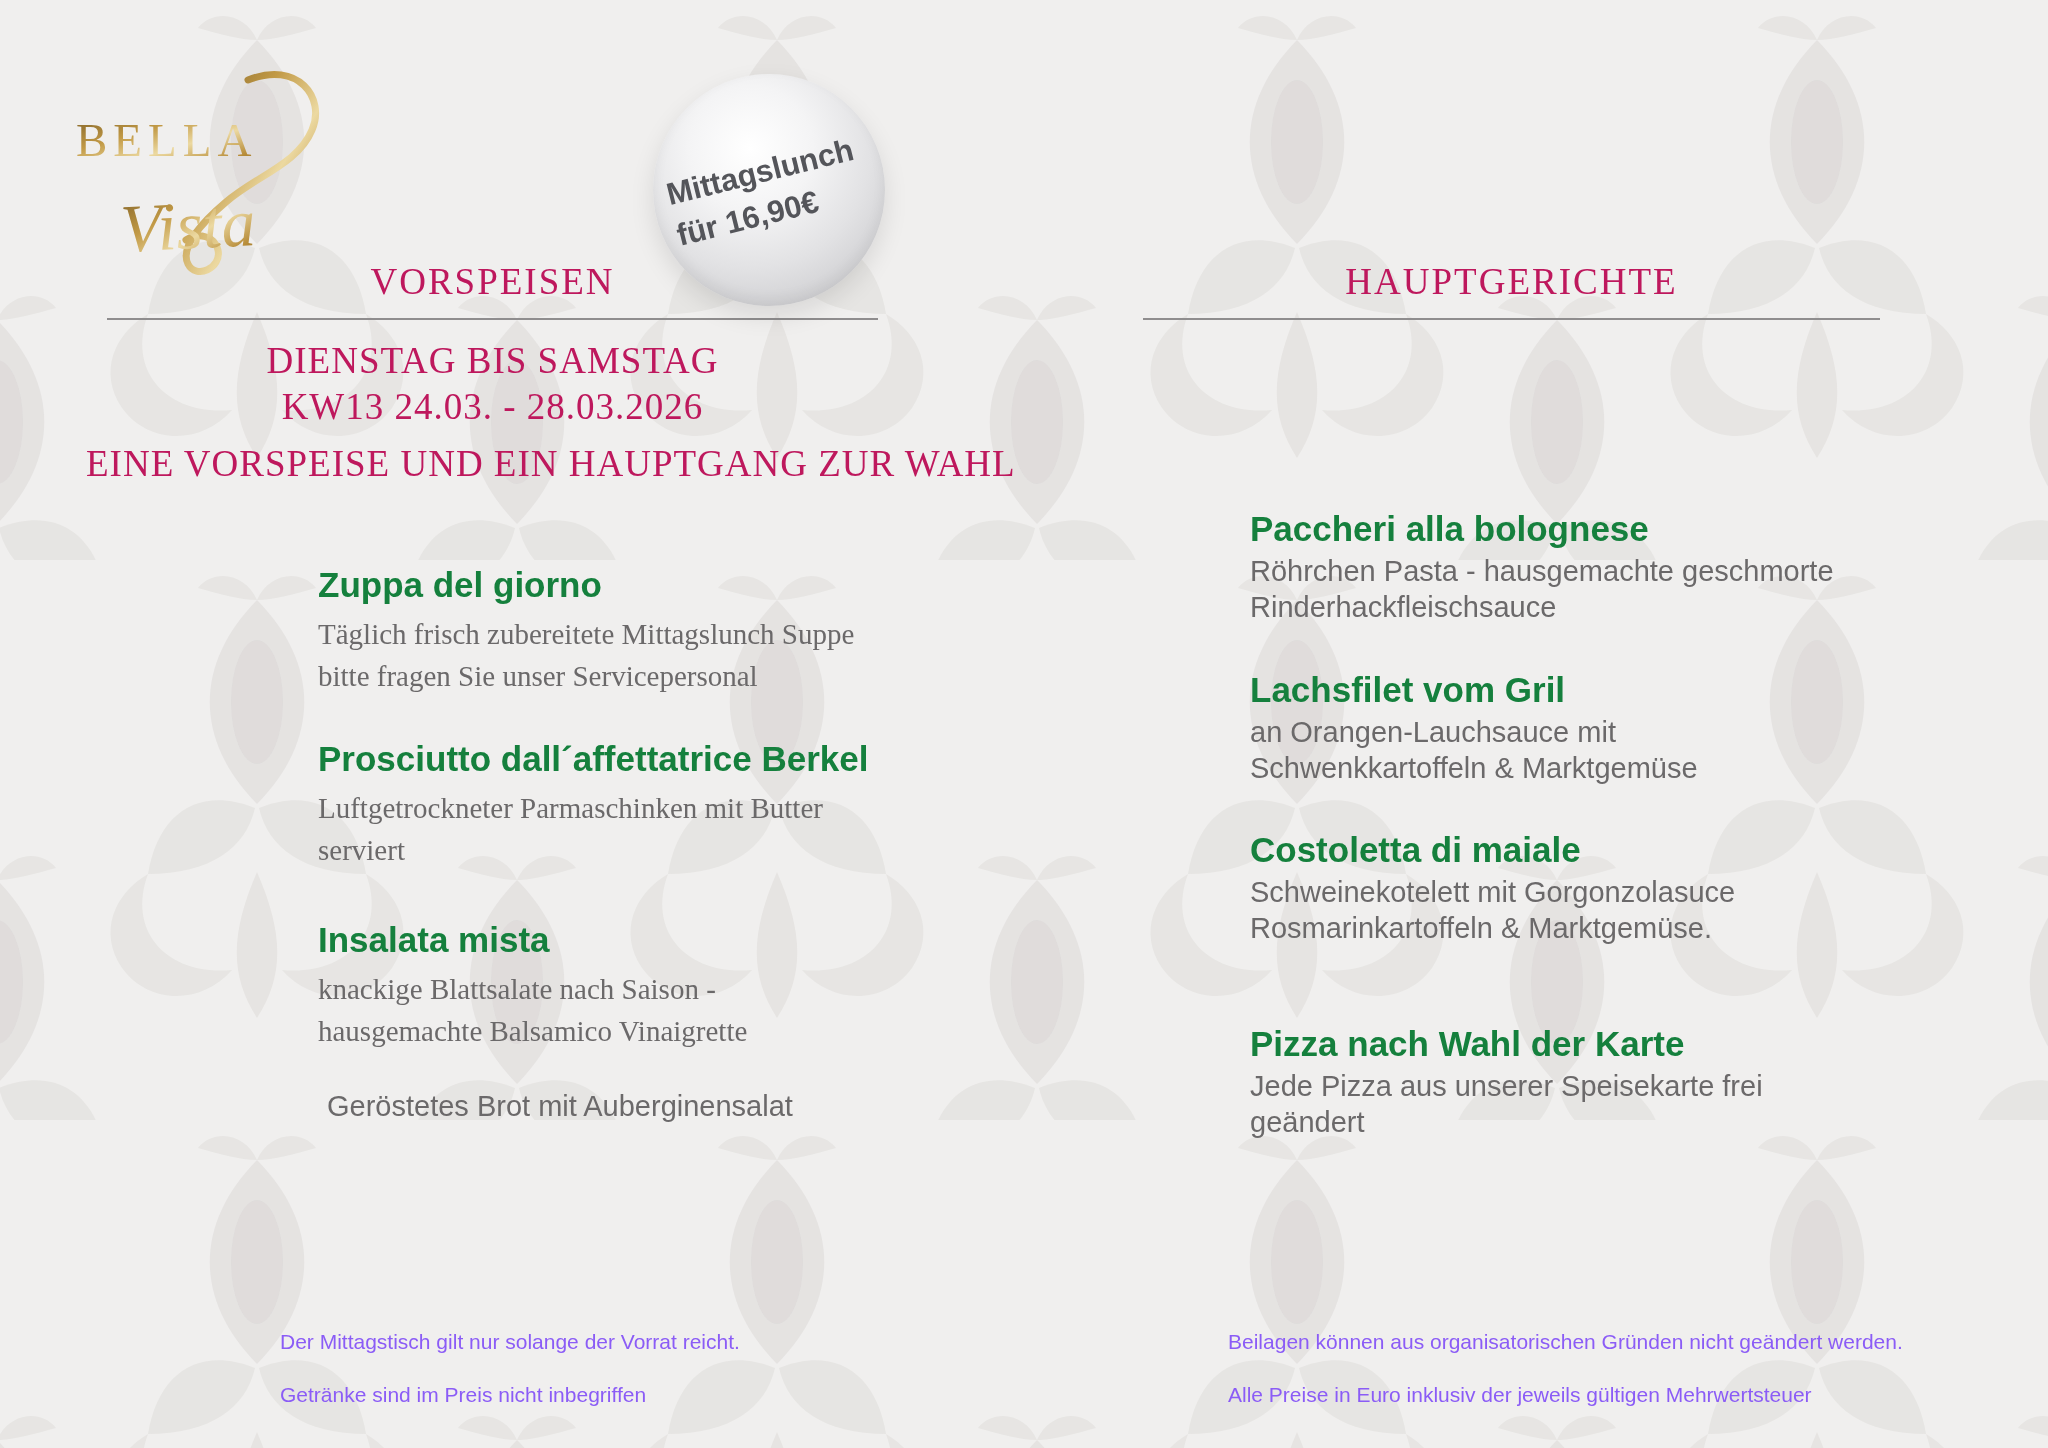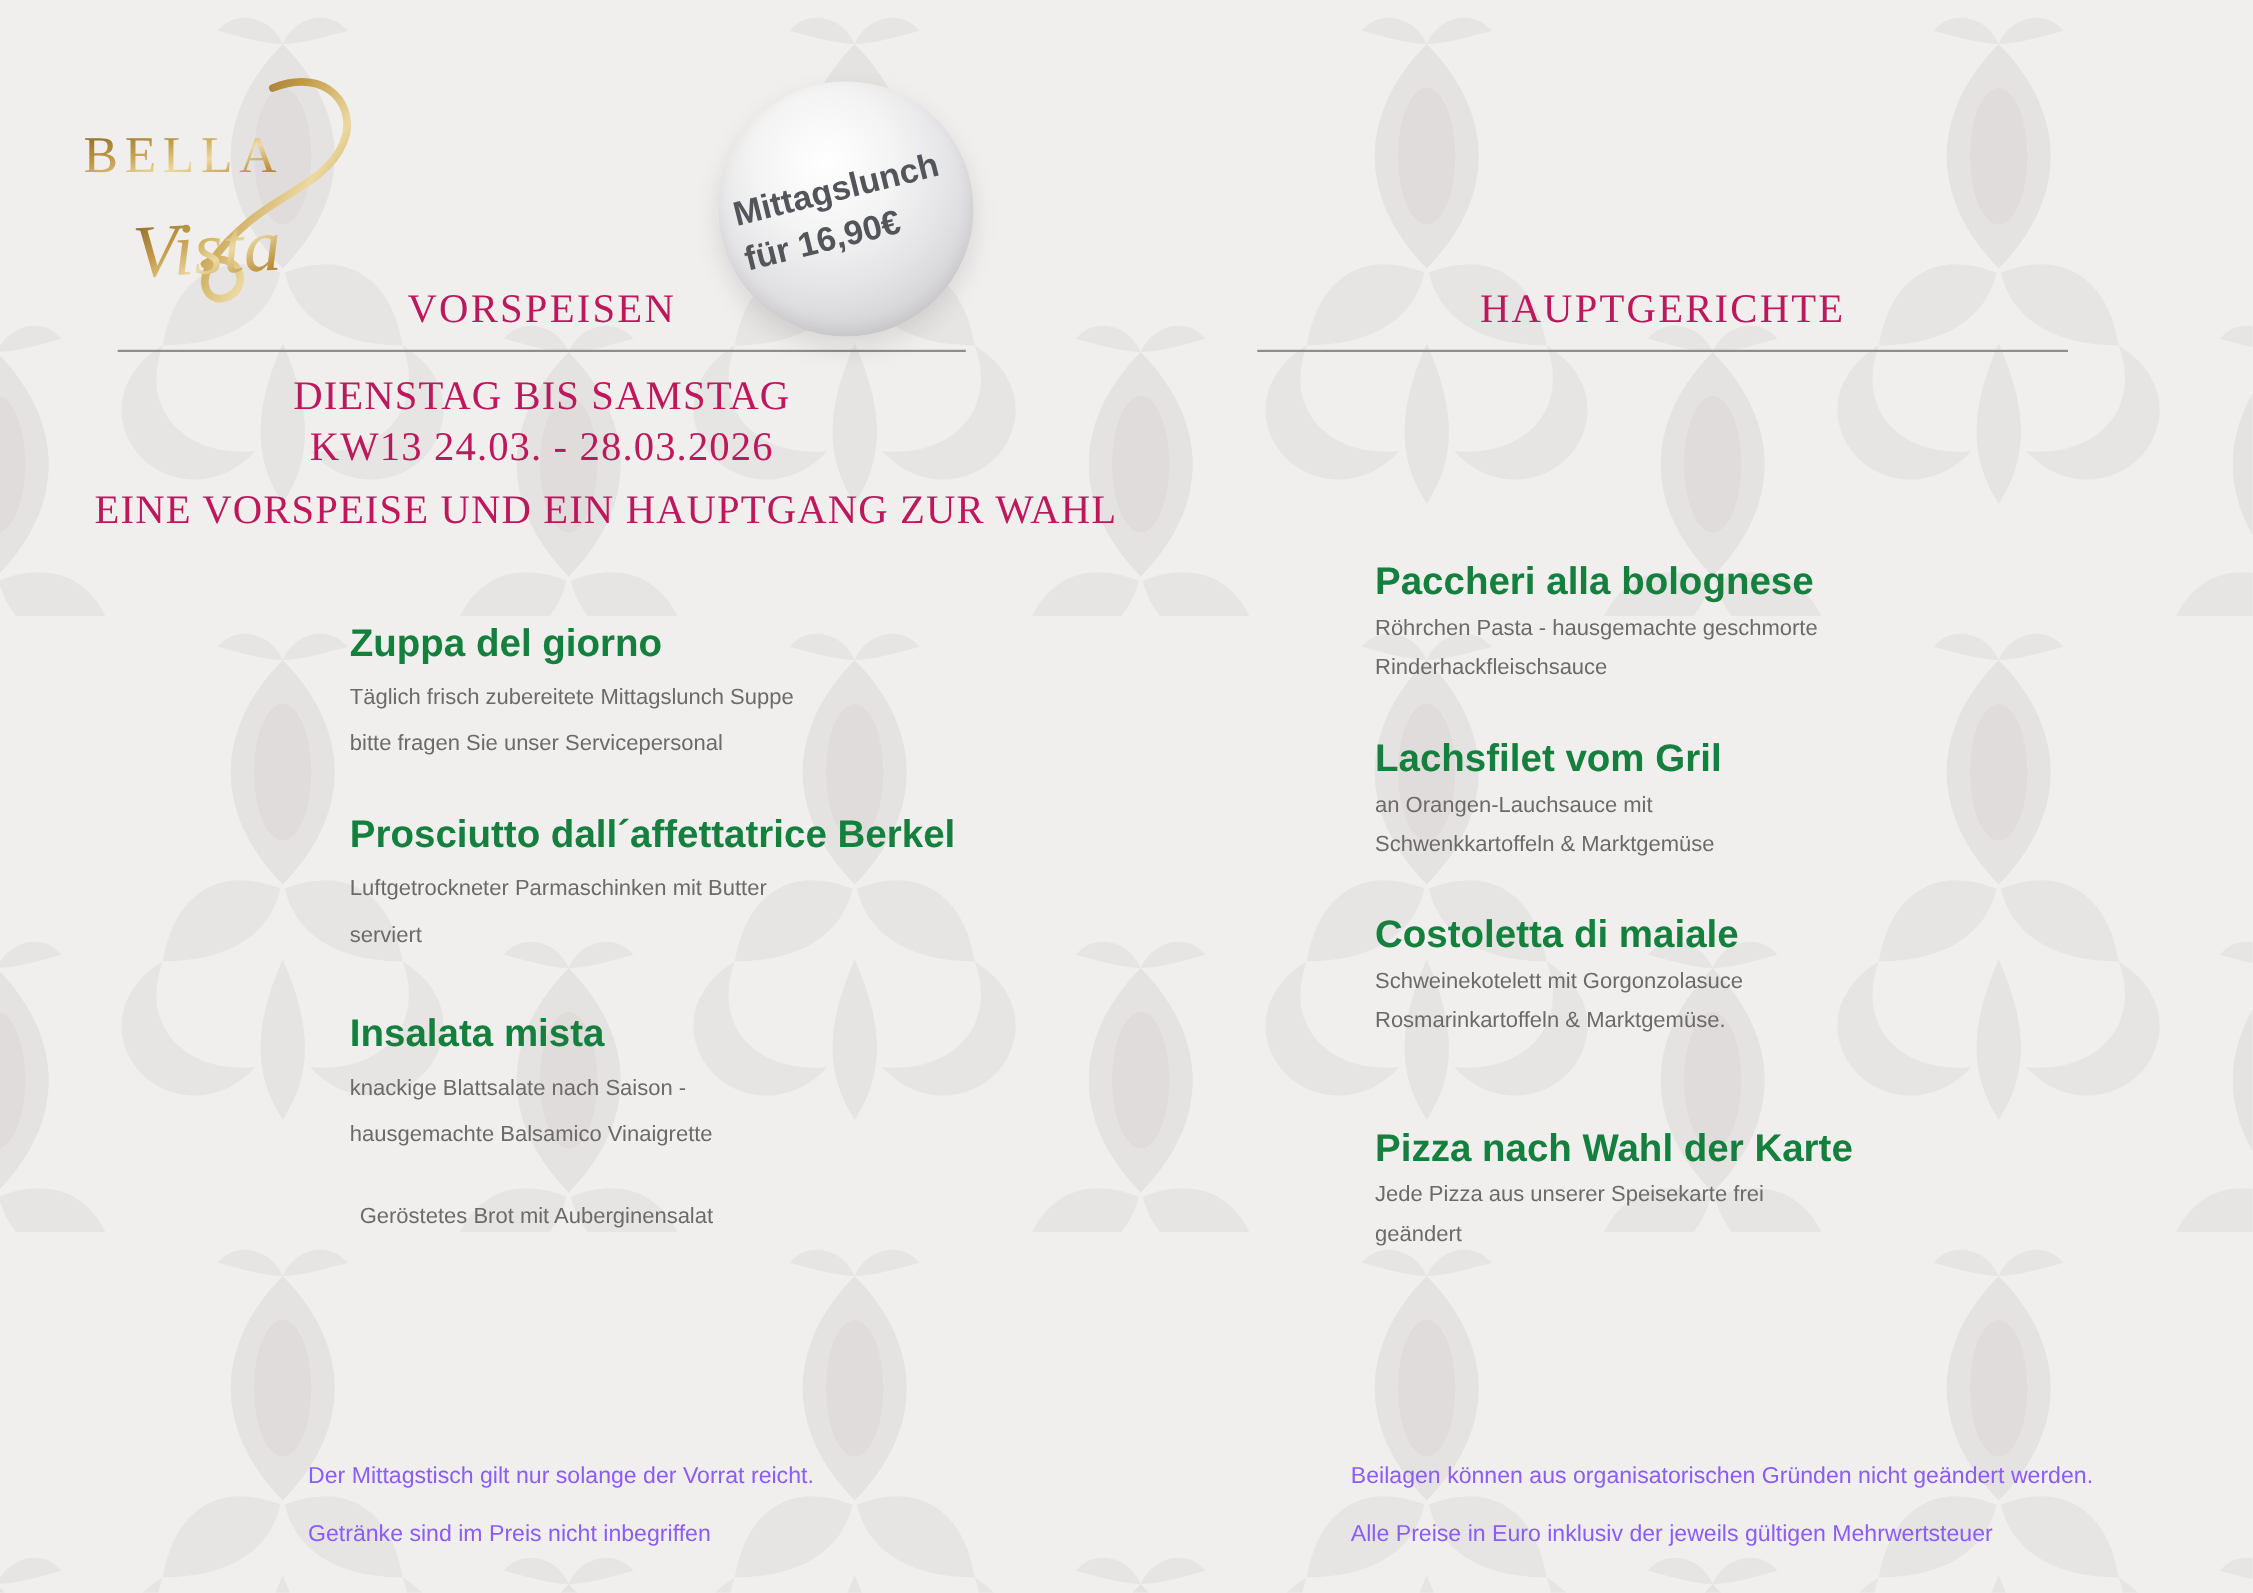--- a/index.html
+++ b/index.html
@@ -10,22 +10,22 @@
 
   
   .serif{font-family:"Liberation Serif","DejaVu Serif",serif;color:#be185d;}
   .heading{font-size:37px;line-height:40px;letter-spacing:2px;text-align:center;}
   .schedule{font-size:37px;line-height:46px;text-align:center;letter-spacing:1px;}
   .note-line{font-size:37px;line-height:42px;letter-spacing:1px;white-space:nowrap;text-align:right;}
   .divider{position:absolute;height:2px;background:#8f8d8e;z-index:2;}
 
   .item{position:absolute;z-index:2;}
   .item-title{font-size:35px;line-height:44px;font-weight:bold;color:#15803d;white-space:nowrap;}
-  .item-desc{font-size:20px;color:#6b696a;white-space:nowrap;}
-  .desc-left{line-height:42px;margin-top:6px;}
+  .item-desc{font-size:29px;color:#6b696a;white-space:nowrap;}
+  .desc-left{line-height:42px;margin-top:6px;font-family:Liberation Serif, serif;}
   .desc-right{line-height:36px;margin-top:2px;}
 
   .footnote{position:absolute;z-index:2;font-size:21px;line-height:28px;color:#8b5cf6;}
   .footnote p{margin:0 0 25px 0;}
 
   
   .badge{position:absolute;left:653px;top:74px;width:232px;height:232px;border-radius:50%;
          background:radial-gradient(circle at 42% 32%, #ffffff 0%, #f4f4f5 30%, #e2e2e4 58%, #c9c9cc 88%, #c2c2c5 100%);
          box-shadow:0 10px 24px rgba(0,0,0,0.10), inset 0 -6px 14px rgba(0,0,0,0.06);
          z-index:3;display:flex;align-items:center;justify-content:center;}

